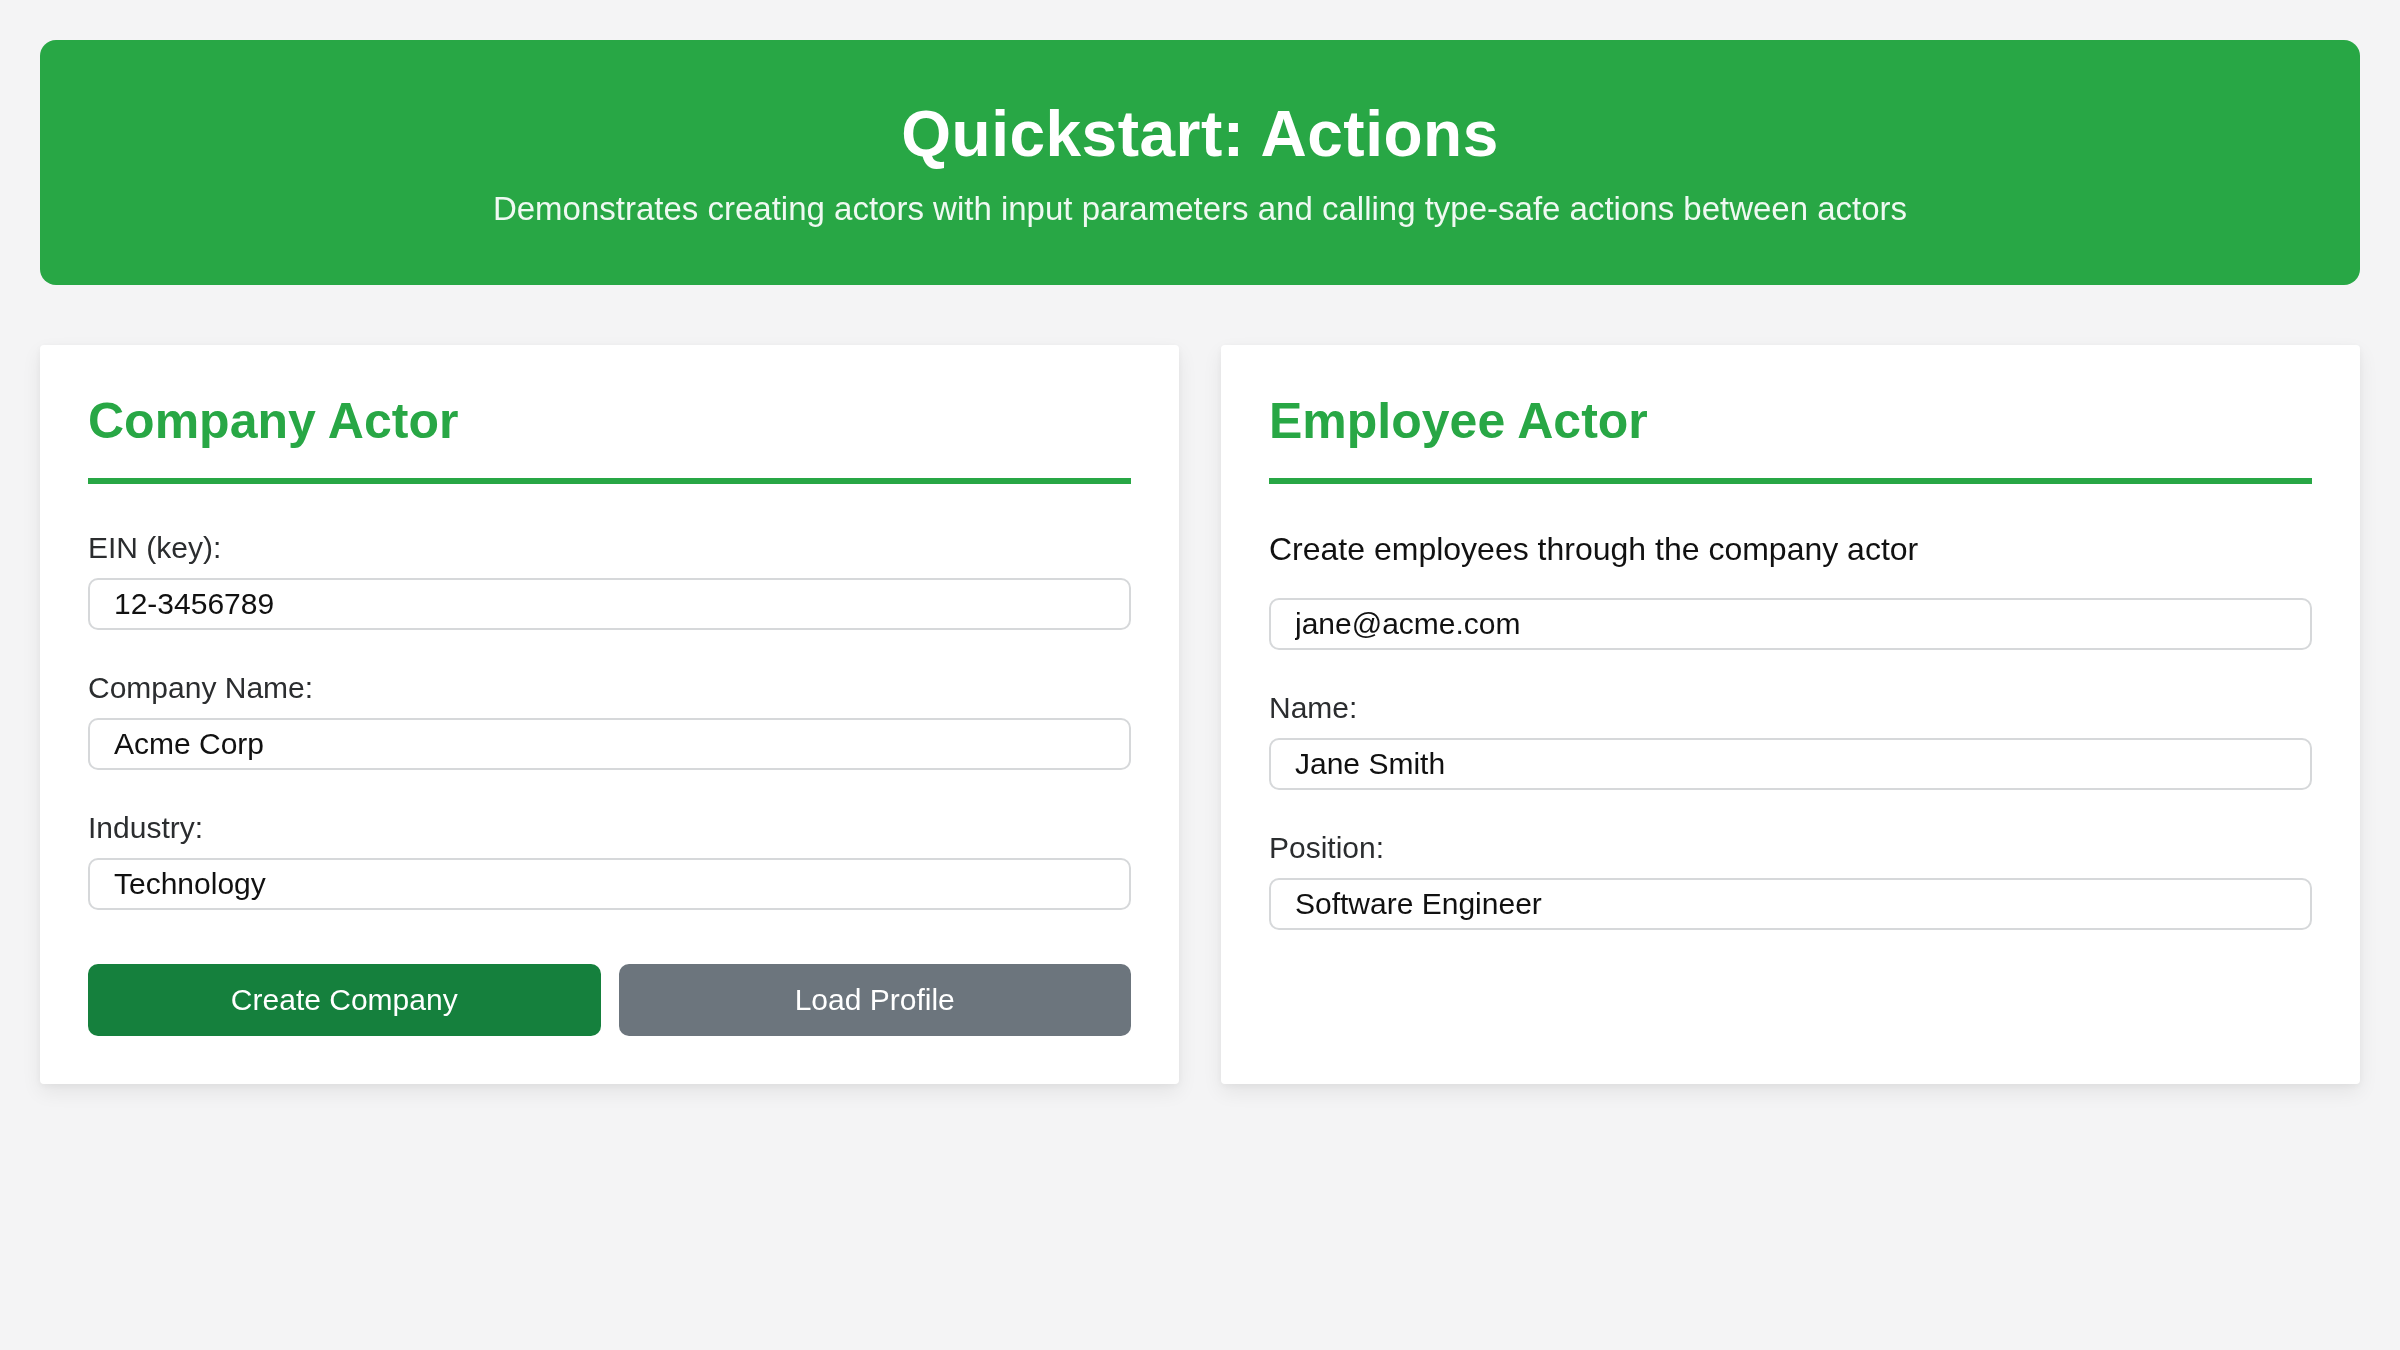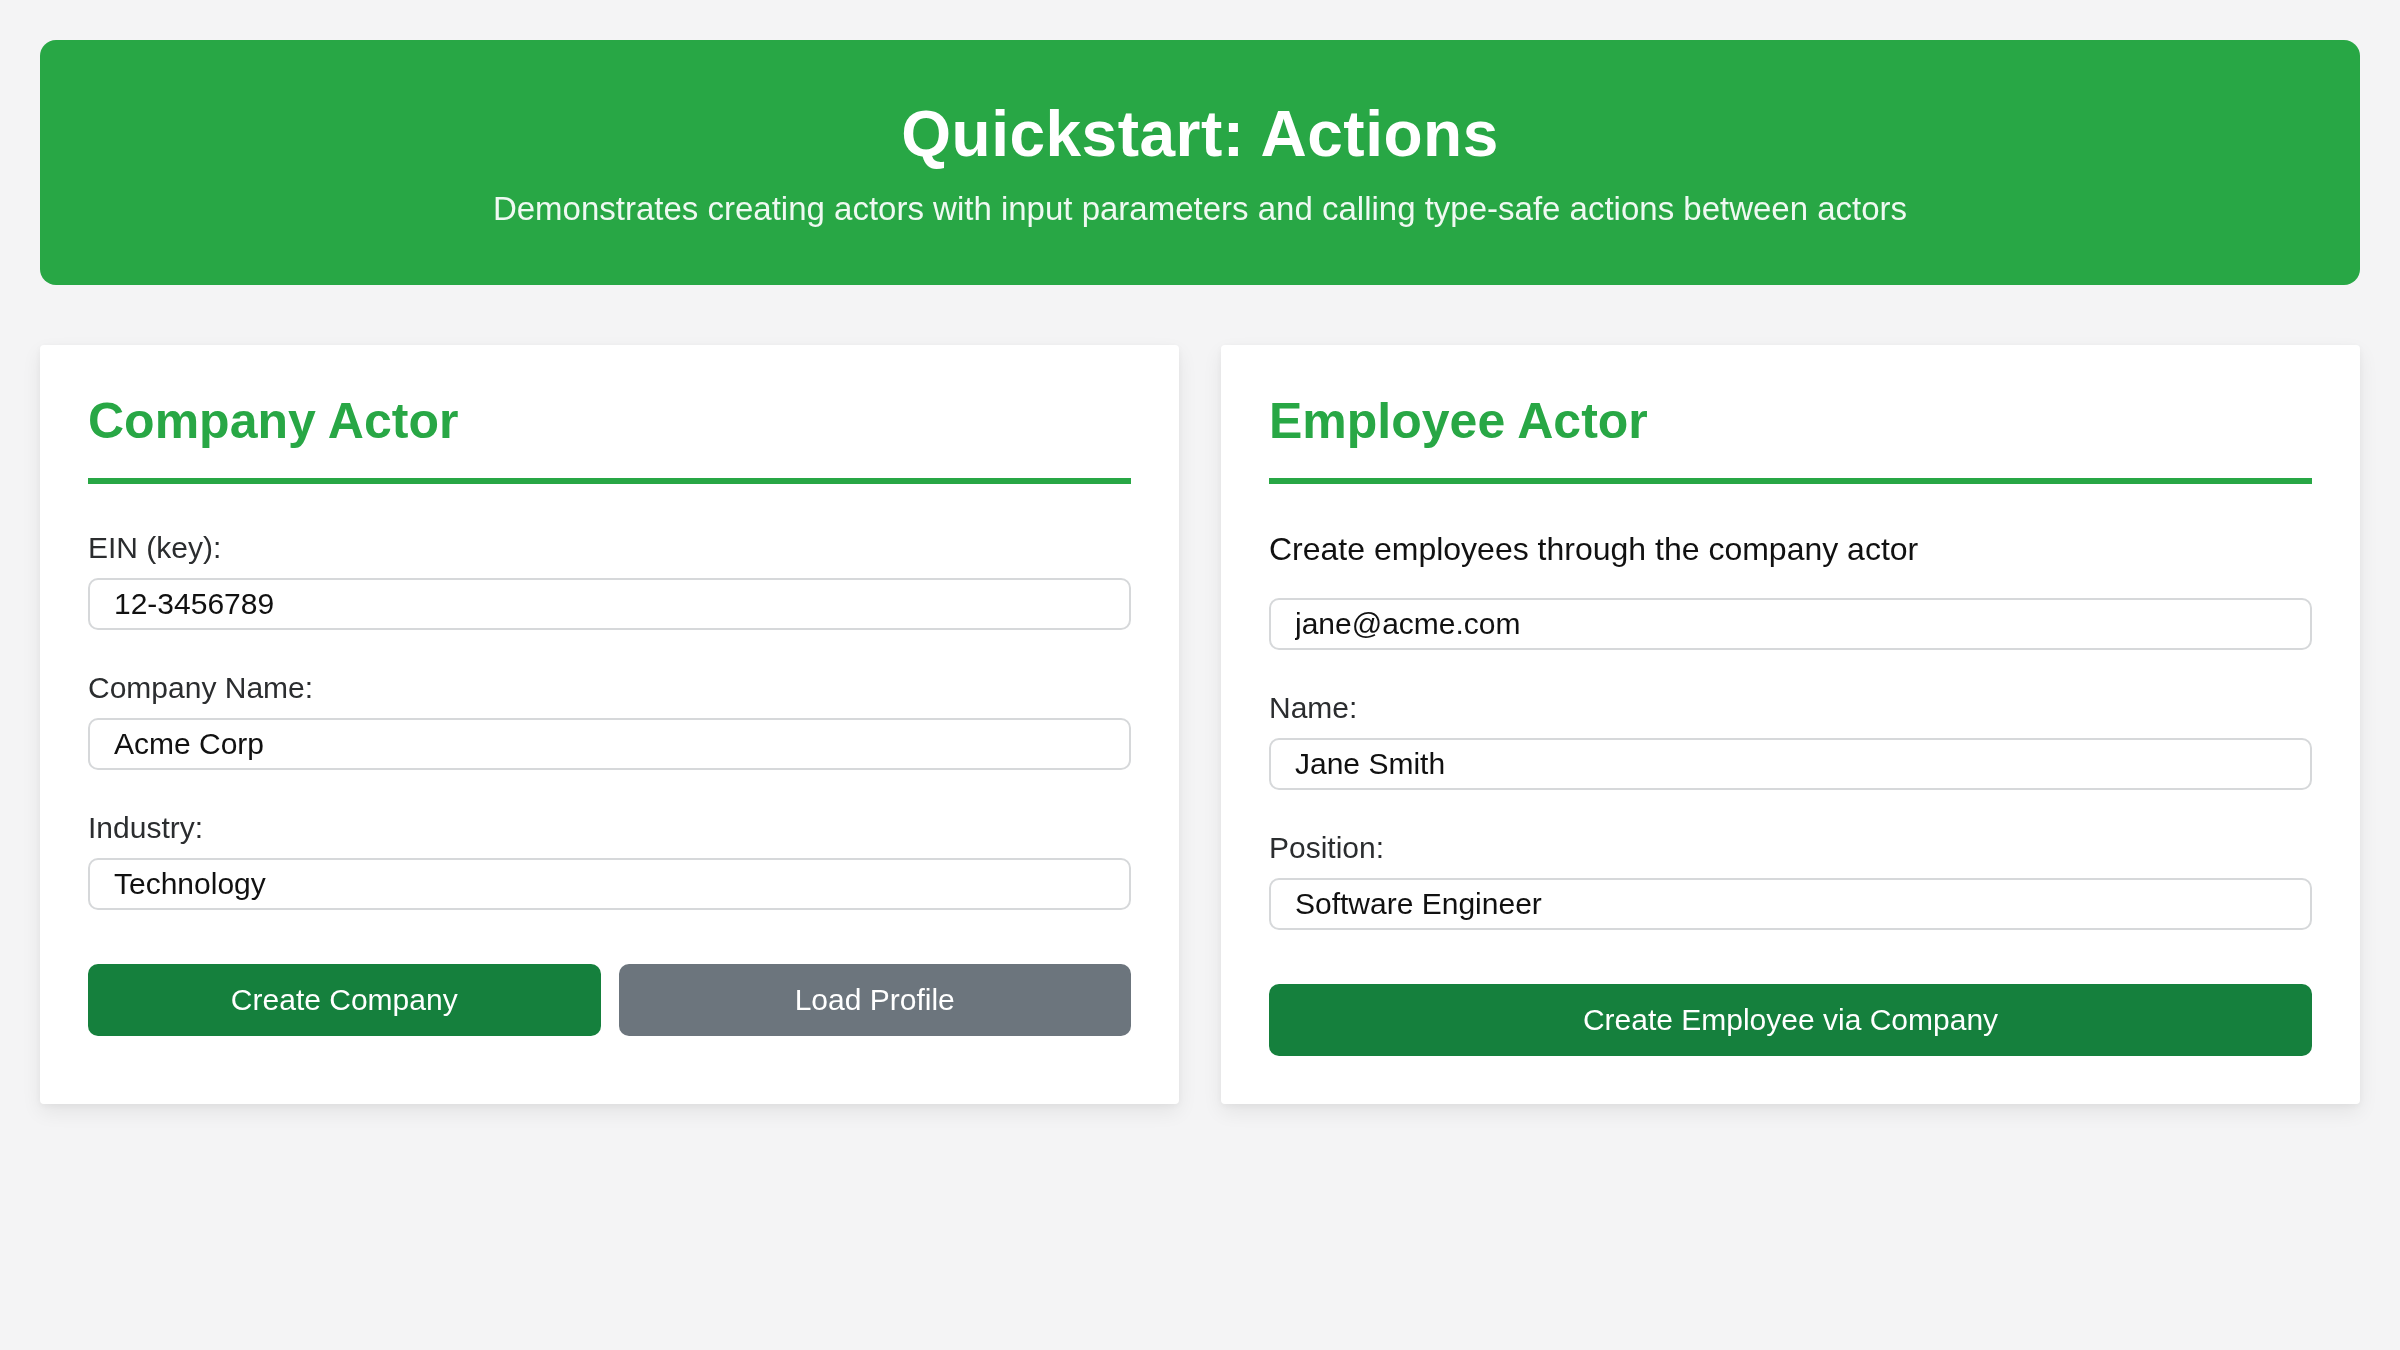--- a/index.html
+++ b/index.html
@@ -155,19 +155,16 @@
       <div class="field">
         <label>Name:</label>
         <input type="text" value="Jane Smith" style="">
       </div>
 
       <div class="field">
         <label>Position:</label>
         <input type="text" value="Software Engineer" style="">
       </div>
 
-      <div class="actions">
-        <button class="btn primary block">Create Employee via Company</button>
-      </div>
     </div>
 
   </div>
 </div>
 
 </body></html>

